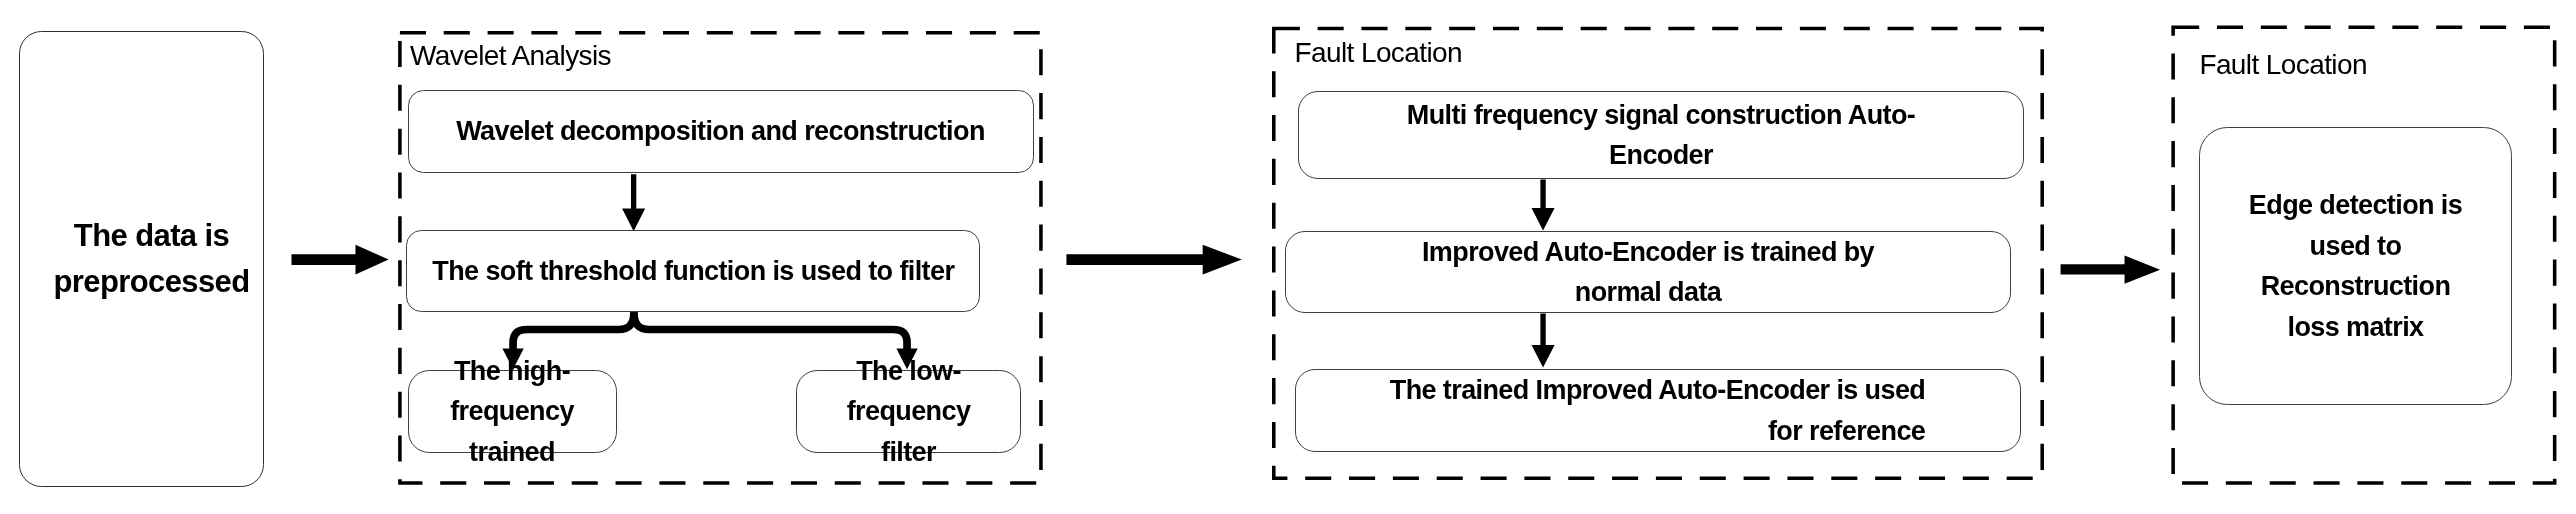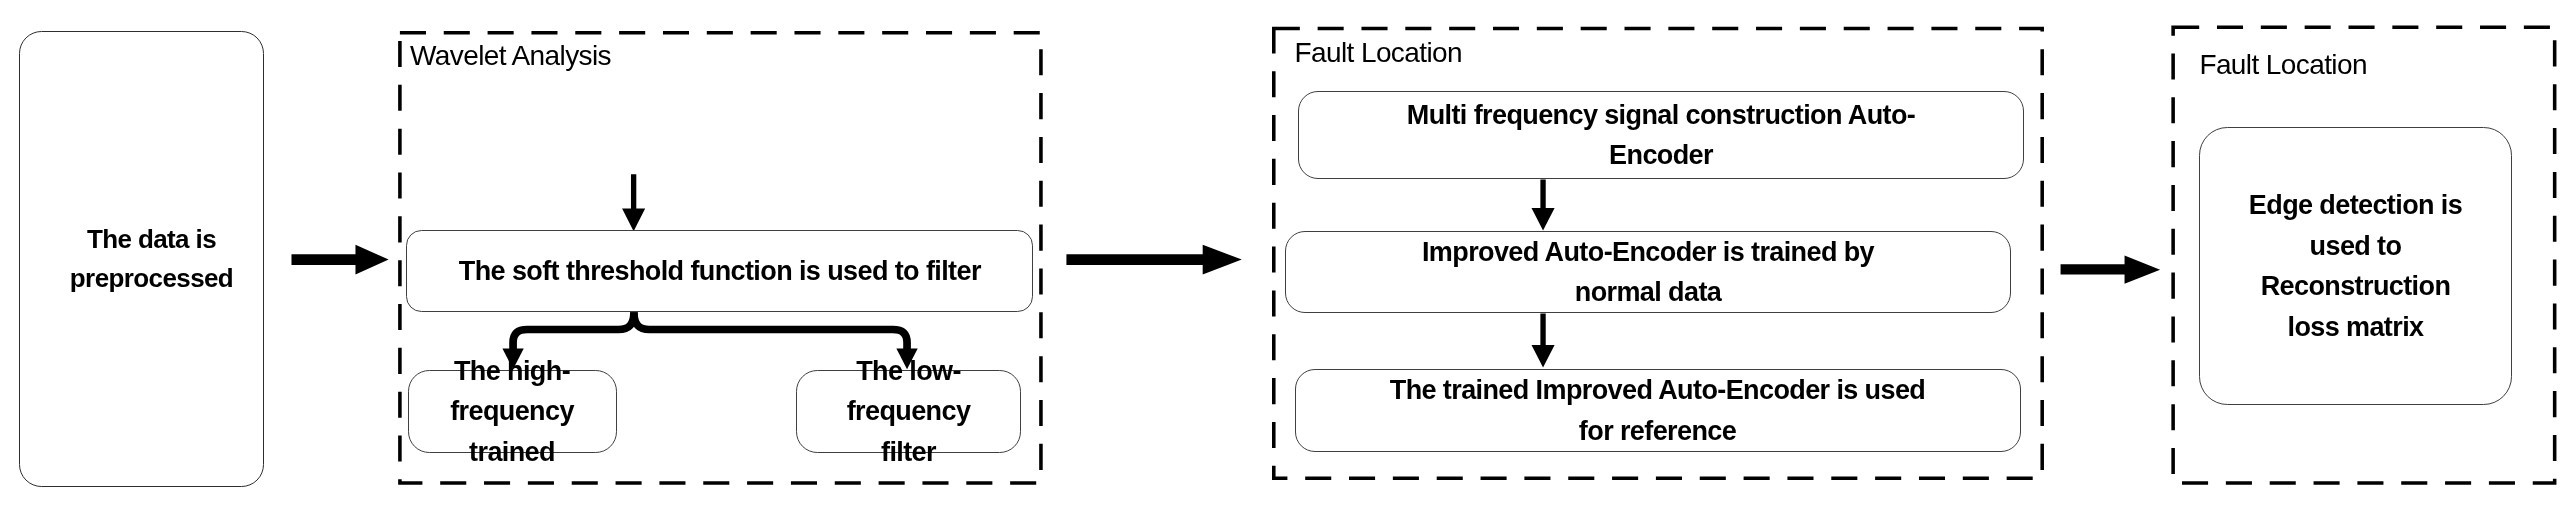--- a/index.html
+++ b/index.html
@@ -46,35 +46,35 @@
     line-height: 1.5;
     letter-spacing: -0.6px;
     white-space: pre-line;
     box-sizing: border-box;
   }
   
   #start-node {
     left: 19px; top: 31px;
     width: 245px; height: 456px;
     border-radius: 22.5px;
-    font-size: 26px;
+    font-size: 31px;
     border-color: #2e2e2e;
     padding-left: 20px;
   }
   
   #sec-wavelet { left: 398px; top: 31px; width: 645px; height: 454px; }
   #node-decomposition { left: 9.5px; top: 59px; width: 626px; height: 83px; border-radius: 15.4px; }
-  #node-threshold     { left: 8.3px; top: 199px; width: 627px; height: 82px; border-radius: 15.4px; }
+  #node-threshold     { left: 8.3px; top: 199px; width: 574px; height: 82px; border-radius: 15.4px; }
   #node-highfreq      { left: 9.5px; top: 339px; width: 209px; height: 83px; border-radius: 21.3px; }
   #node-lowfreq       { left: 398px; top: 339px; width: 225px; height: 83px; border-radius: 21.3px; }
   
   #sec-detection { left: 1272px; top: 27px; width: 772px; height: 453px; }
   #node-mfsc      { left: 26px; top: 64px; width: 726px; height: 88px; border-radius: 20px; }
   #node-trained   { left: 13px; top: 204px; width: 726px; height: 82px; border-radius: 20px; }
-  #node-reference { left: 22.5px; top: 342px; width: 726px; height: 83px; border-radius: 20px; }
+  #node-reference { left: 22.5px; top: 342px; width: 726px; height: 83px; border-radius: 20px; text-align: right; }
   
   #sec-location { left: 2171px; top: 40px; width: 385px; height: 459px; }
   #node-edge { left: 28px; top: 87px; width: 313px; height: 278px; border-radius: 28.4px; padding: 0 12px; }
   #sec-location .section-title { left: 28.4px; top: 9.5px; }
   #sec-wavelet .section-title { left: 12px; top: 9.5px; }
   #sec-detection .section-title { left: 22.5px; top: 10.7px; }
 </style>
 </head>
 <body>
 
@@ -101,20 +101,21 @@
 
     <path d="M2600,303 H2609 V351 H2624 L2604.5,389 L2585,351 H2600 Z" fill="#000000"></path>
     <path d="M2600,529 H2609 V582 H2624 L2604.5,620 L2585,582 H2600 Z" fill="#000000"></path>
   </svg>
 
   <div class="node" id="start-node">The data is
 preprocessed</div>
 
   <div class="section" id="sec-wavelet">
     <div class="section-title">Wavelet Analysis</div>
+    <div class="node" id="node-decomposition">Wavelet decomposition and reconstruction</div>
     <div class="node" id="node-threshold">The soft threshold function is used to filter</div>
     <div class="node" id="node-highfreq">The high-frequency
 trained</div>
     <div class="node" id="node-lowfreq">The low-frequency
 filter</div>
   </div>
 
   <div class="section" id="sec-detection">
     <div class="section-title">Fault Location</div>
     <div class="node" id="node-mfsc">Multi frequency signal construction Auto-

